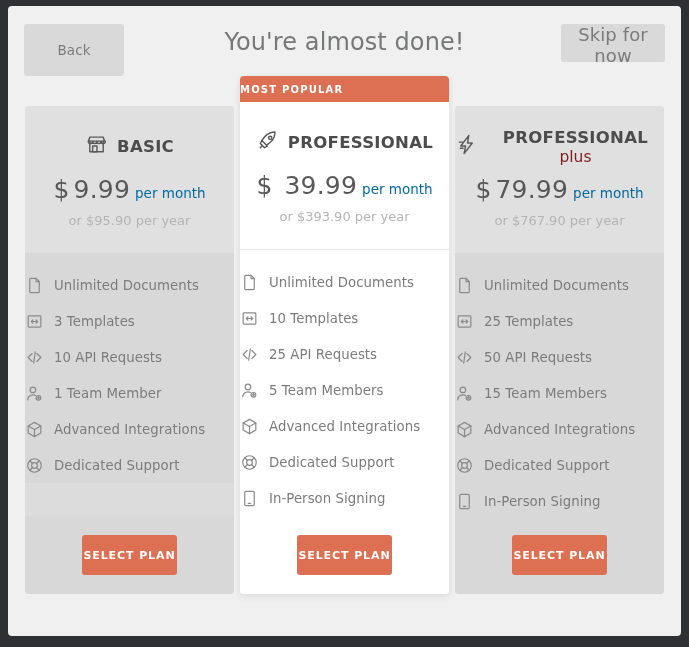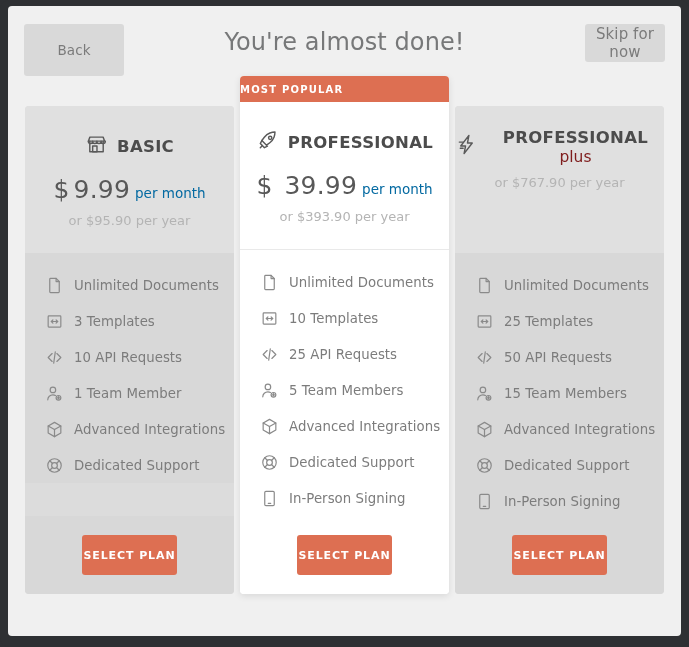--- a/index.html
+++ b/index.html
@@ -46,21 +46,21 @@
     background: #d9d9d9;
     border: none;
     border-radius: 3px;
     color: #7b7b7b;
     font-size: 13.5px;
     font-family: "DejaVu Sans", "Liberation Sans", sans-serif;
     cursor: pointer;
     letter-spacing: .1px;
   }
   #back-button  { left: 16px;  top: 18px; width: 100px; height: 52px; }
-  #skip-button  { right: 16px; top: 18px; width: 80px; height: 38px; font-size: 15px; }
+  #skip-button  { right: 16px; top: 18px; width: 104px; height: 38px; font-size: 18px; }
 
   #page-title {
     position: absolute;
     left: 0; top: 22px;
     width: 673px;
     text-align: center;
     font-size: 24px;
     color: #777879;
     font-weight: 400;
     letter-spacing: .1px;
@@ -167,21 +167,20 @@
     position: relative;
   }
   .card.side .features { background: #d8d8d8; }
   #card-professional .features { background: #ffffff; border-top: 1px solid #e9e9e9; }
 
   .feature {
     display: flex;
     align-items: center;
     gap: 10px;
     height: 36px;
-    padding-left: 20px;
   }
   .feature-icon {
     width: 19px;
     flex: 0 0 19px;
     display: flex;
     align-items: center;
     justify-content: center;
   }
   .feature-label {
     font-size: 13.3px;
@@ -410,20 +409,21 @@
         <div class="card side" id="card-plus">
           <div class="card-head">
             <div class="plan-title-row">
               <span class="plan-icon"><svg width="23" height="23" viewBox="0 0 24 24" fill="none" stroke="#5a5a5a" stroke-width="1.5" stroke-linecap="round" stroke-linejoin="round">
                   <path d="M14.5 2.5L6 13.5h5l-1.5 8L18 10.5h-5z"></path>
                   <path d="M4.5 9.5h4"></path>
                   <path d="M5.5 16h3"></path>
                 </svg></span>
               <span class="plan-name"><span>PROFESSIONAL</span> <span class="suffix">plus</span></span>
             </div>
+            <div class="price-row"><span class="price-amount">$</span><span class="price-amount" style="margin-left:4px">79.99</span><span class="price-period">per month</span></div>
             <div class="price-yearly">or $767.90 per year</div>
           </div>
           <div class="features">
             <div class="feature">
               <span class="feature-icon">
                 <svg width="19" height="19" viewBox="0 0 24 24" fill="none" stroke="#8a8a8a" stroke-width="1.5" stroke-linecap="round" stroke-linejoin="round">
                   <path d="M14 3H7a1 1 0 0 0-1 1v16a1 1 0 0 0 1 1h10a1 1 0 0 0 1-1V7z"></path>
                   <path d="M14 3v4h4"></path>
                 </svg>
               </span>

